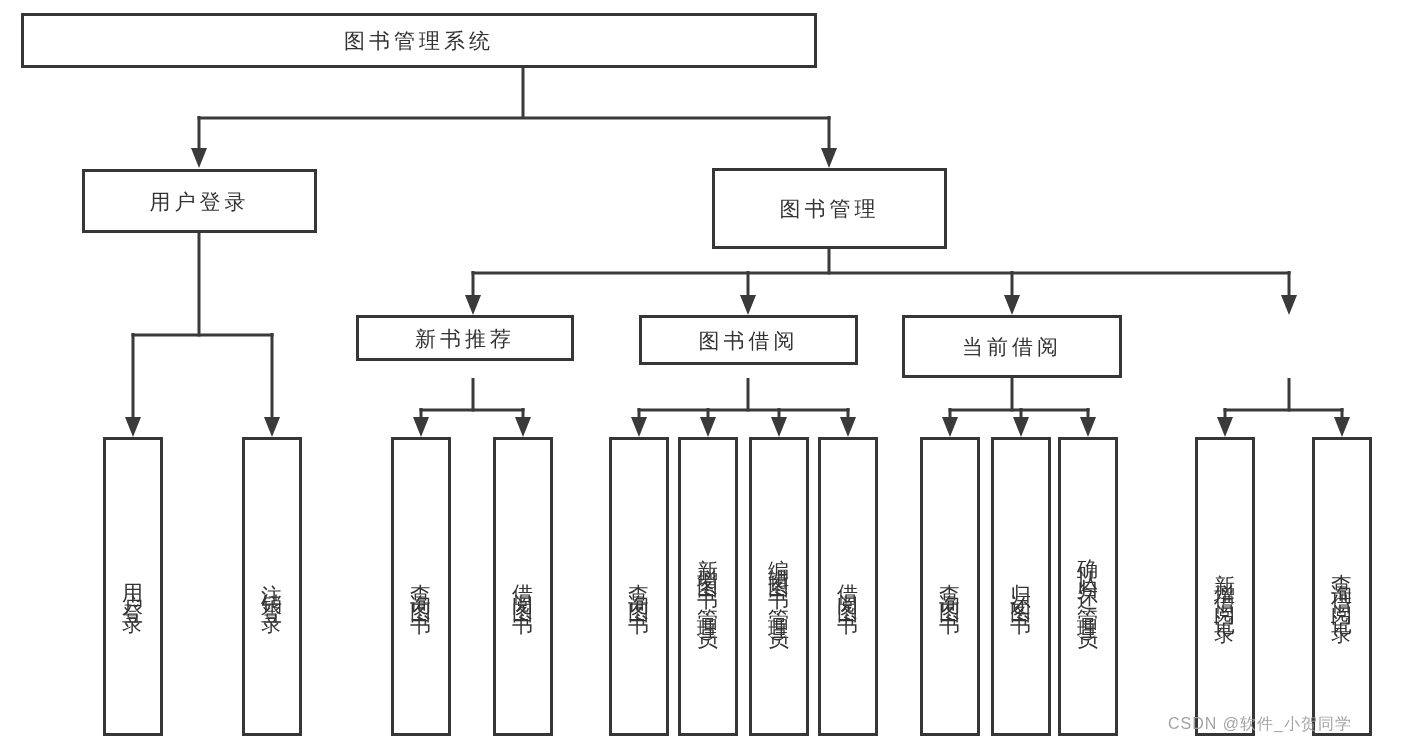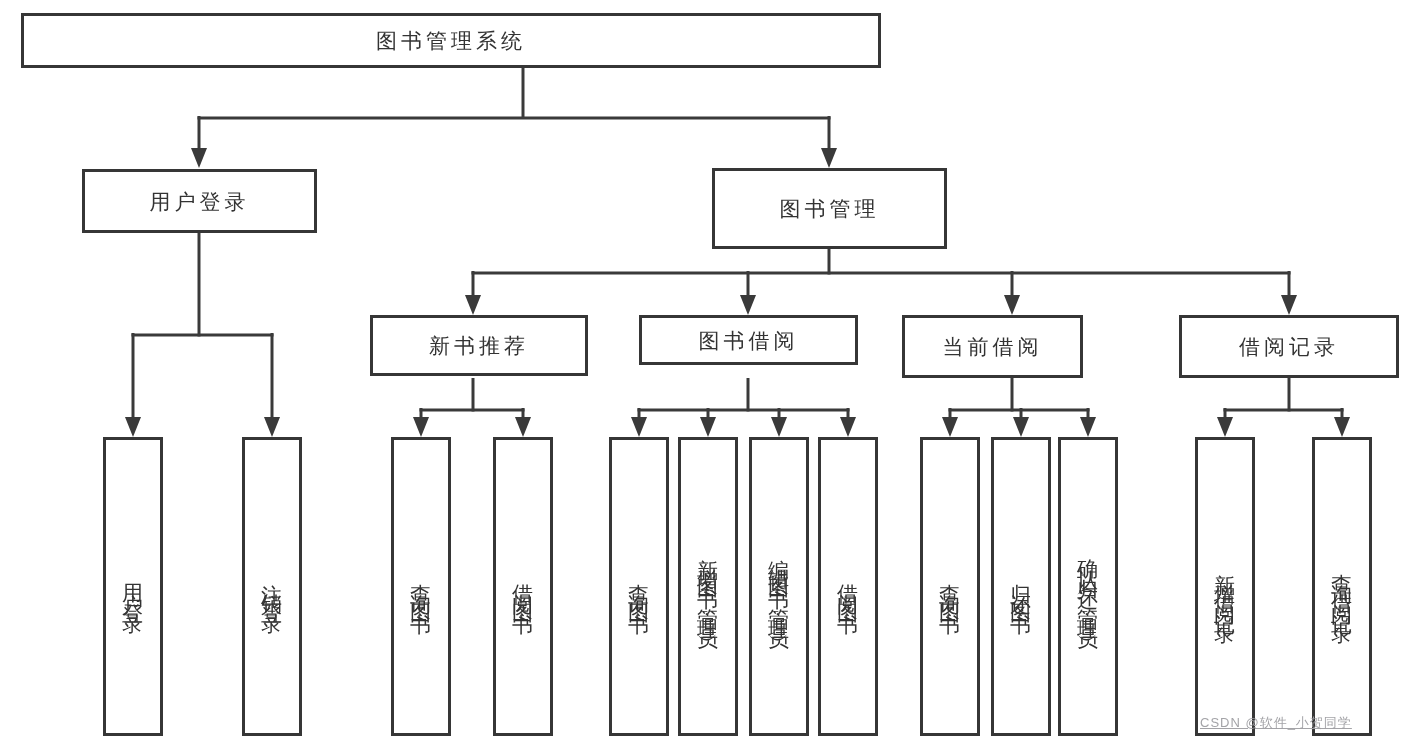--- a/index.html
+++ b/index.html
@@ -27,26 +27,25 @@
     white-space:nowrap;
   }
   .node.vert .lbl{
     writing-mode:vertical-rl;
     text-orientation:mixed;
     letter-spacing:10px;
     white-space:normal;
   }
   #watermark{
     position:absolute;
-    left:1200px;top:714px;
-    font-size:13px;
+    left:1168px;top:714px;
+    font-size:16px;
     letter-spacing:1px;
     color:rgba(158,158,162,0.95);
     white-space:nowrap;
-    text-decoration:underline;
   }
 </style>
 </head>
 <body>
 
 <div id="stage">
 
   <svg id="wires" viewBox="0 0 1405 747" xmlns="http://www.w3.org/2000/svg">
     <g stroke="#3a3a3a" stroke-width="3" fill="none">
       <path d="M523 68 V118"></path>
@@ -99,42 +98,39 @@
       <polygon points="771,417 787,417 779,437"></polygon>
       <polygon points="840,417 856,417 848,437"></polygon>
       <polygon points="942,417 958,417 950,437"></polygon>
       <polygon points="1013,417 1029,417 1021,437"></polygon>
       <polygon points="1080,417 1096,417 1088,437"></polygon>
       <polygon points="1217,417 1233,417 1225,437"></polygon>
       <polygon points="1334,417 1350,417 1342,437"></polygon>
     </g>
   </svg>
 
-  <div class="node" style="left:21px;top:13px;width:860px;height:55px">
+  <div class="node" style="left:21px;top:13px;width:796px;height:55px">
     <span class="lbl">图书管理系统</span>
   </div>
 
   <div class="node" style="left:82px;top:169px;width:235px;height:64px">
     <span class="lbl">用户登录</span>
   </div>
   <div class="node" style="left:712px;top:168px;width:235px;height:81px">
     <span class="lbl">图书管理</span>
   </div>
 
-  <div class="node" style="left:370px;top:315px;width:218px;height:61px">
+  <div class="node" style="left:356px;top:315px;width:218px;height:46px">
     <span class="lbl">新书推荐</span>
   </div>
   <div class="node" style="left:639px;top:315px;width:219px;height:50px">
     <span class="lbl">图书借阅</span>
   </div>
-  <div class="node" style="left:902px;top:315px;width:181px;height:63px">
+  <div class="node" style="left:902px;top:315px;width:220px;height:63px">
     <span class="lbl">当前借阅</span>
-  </div>
-  <div class="node" style="left:1179px;top:315px;width:220px;height:63px">
-    <span class="lbl">借阅记录</span>
   </div>
 
   <div class="node vert" style="left:103px;top:437px;width:60px;height:299px">
     <span class="lbl">用户登录</span>
   </div>
   <div class="node vert" style="left:242px;top:437px;width:60px;height:299px">
     <span class="lbl">注销登录</span>
   </div>
 
   <div class="node vert" style="left:391px;top:437px;width:60px;height:299px">

